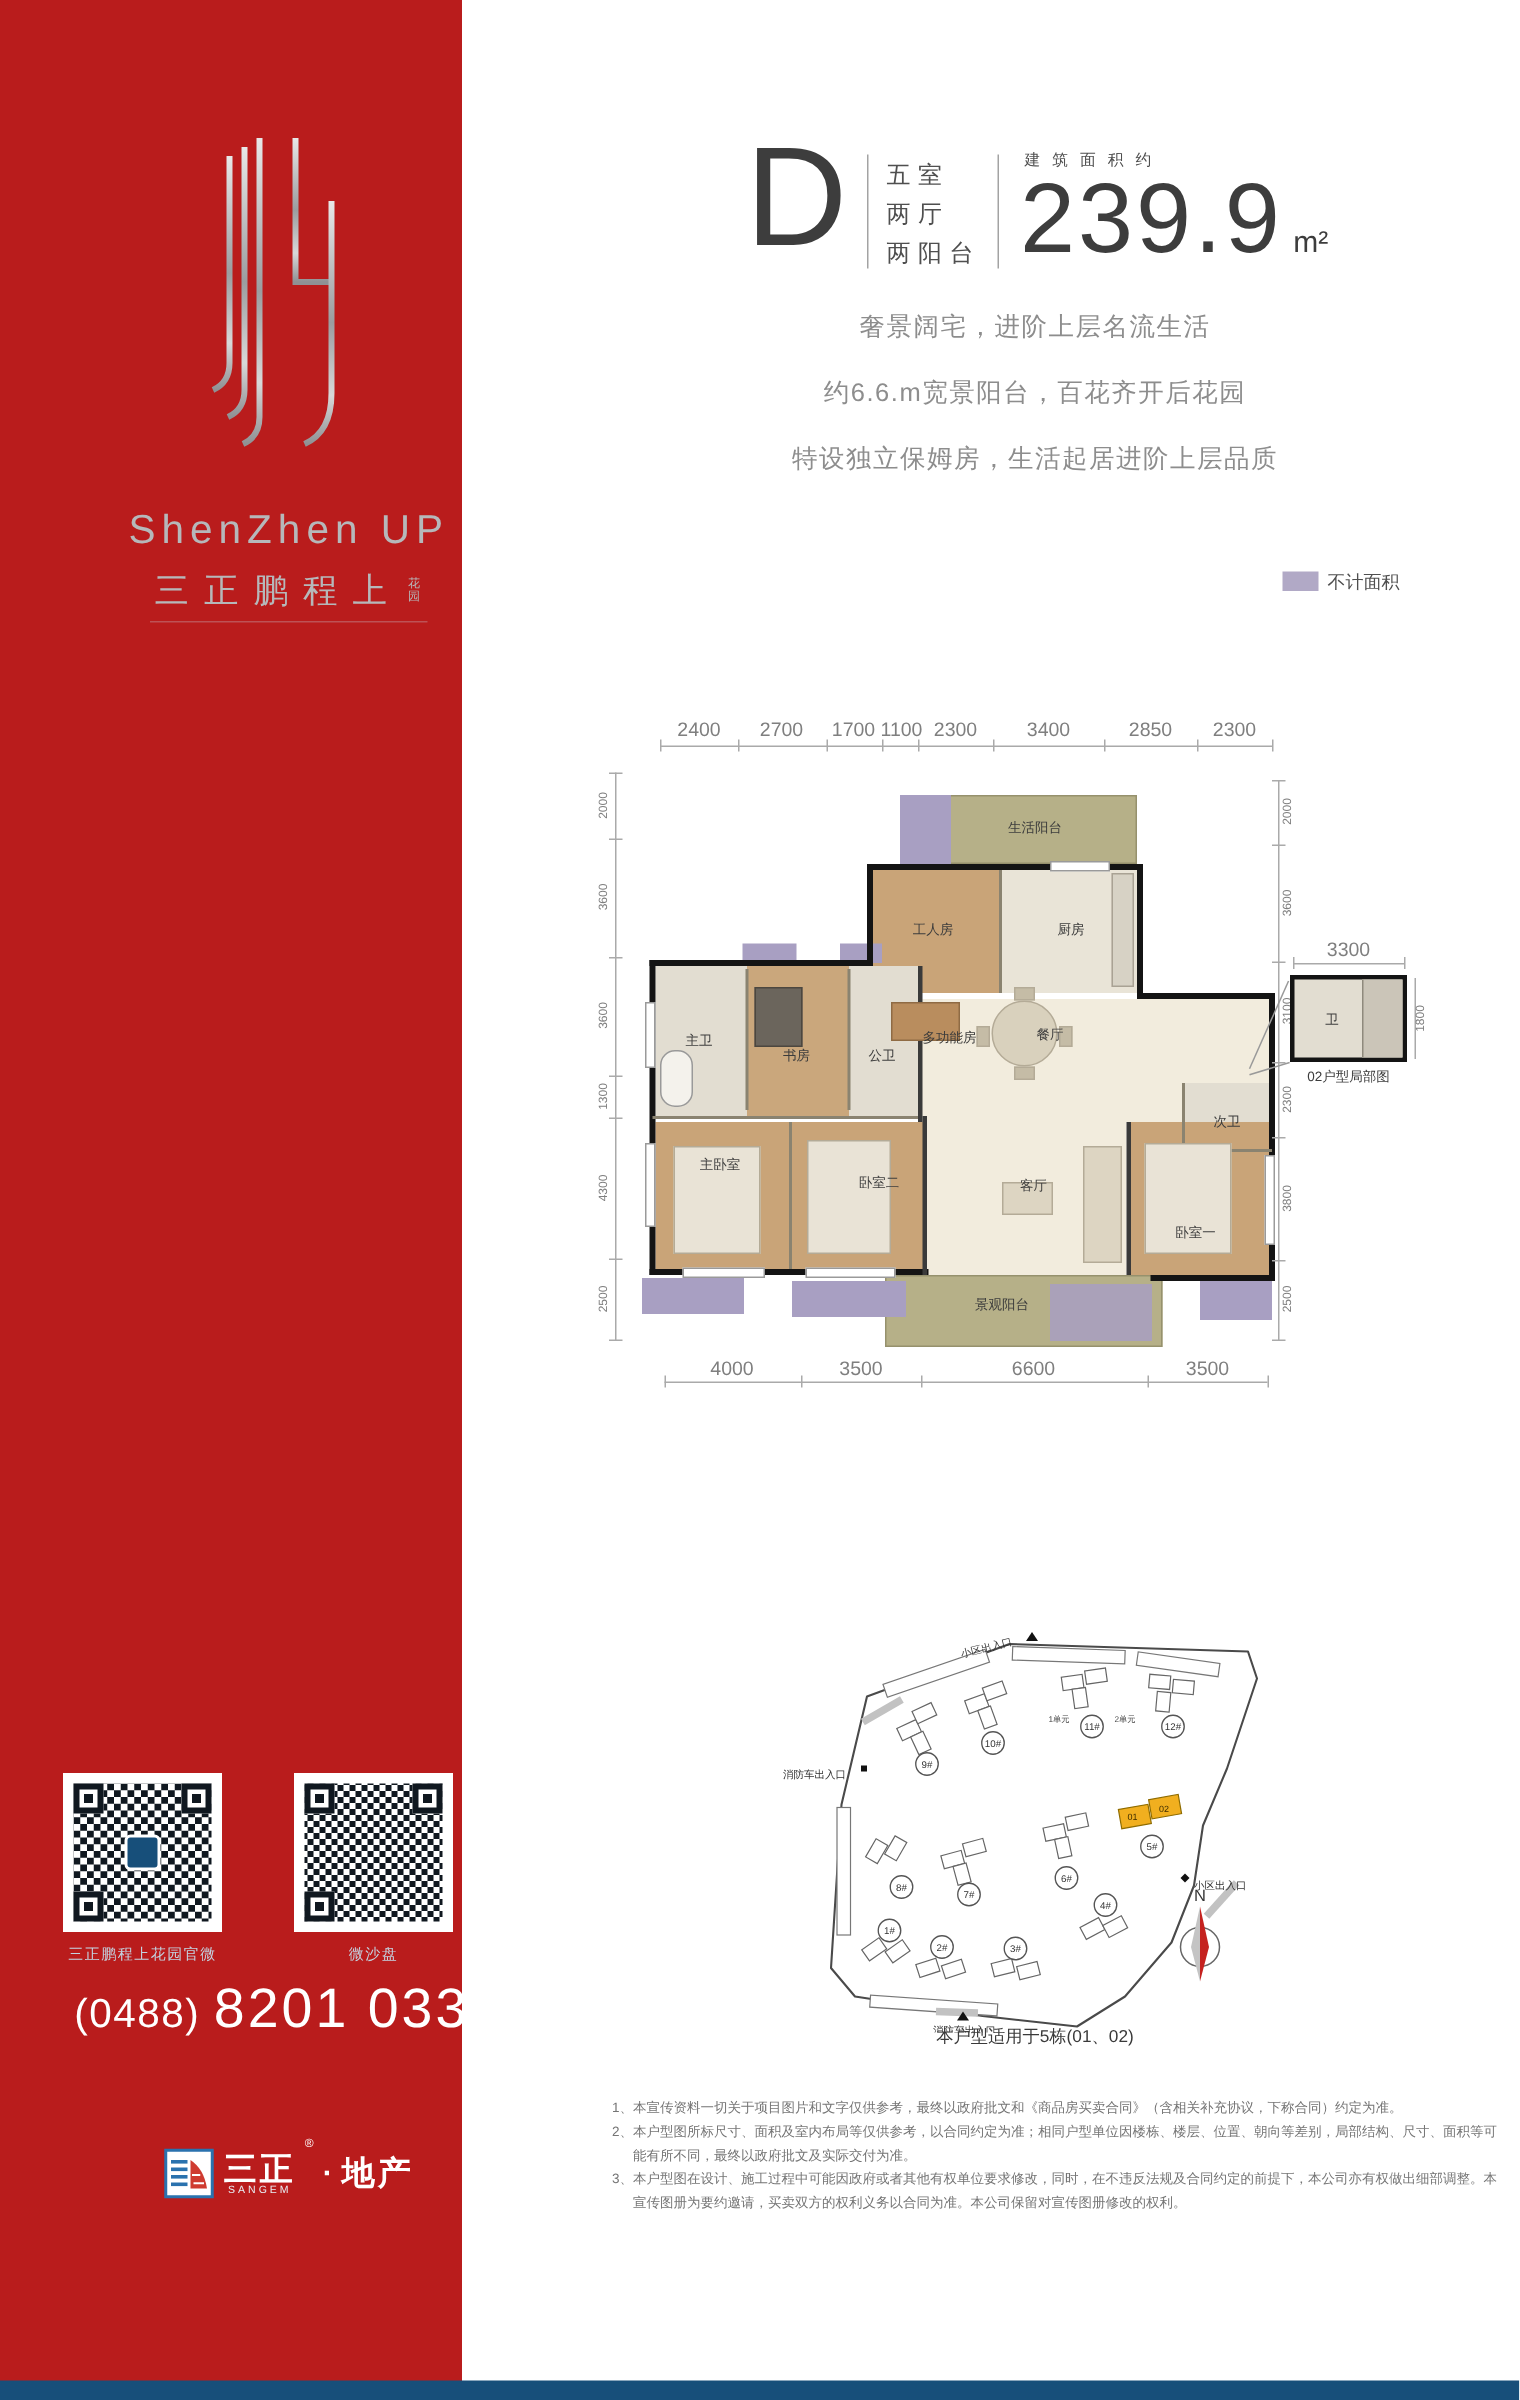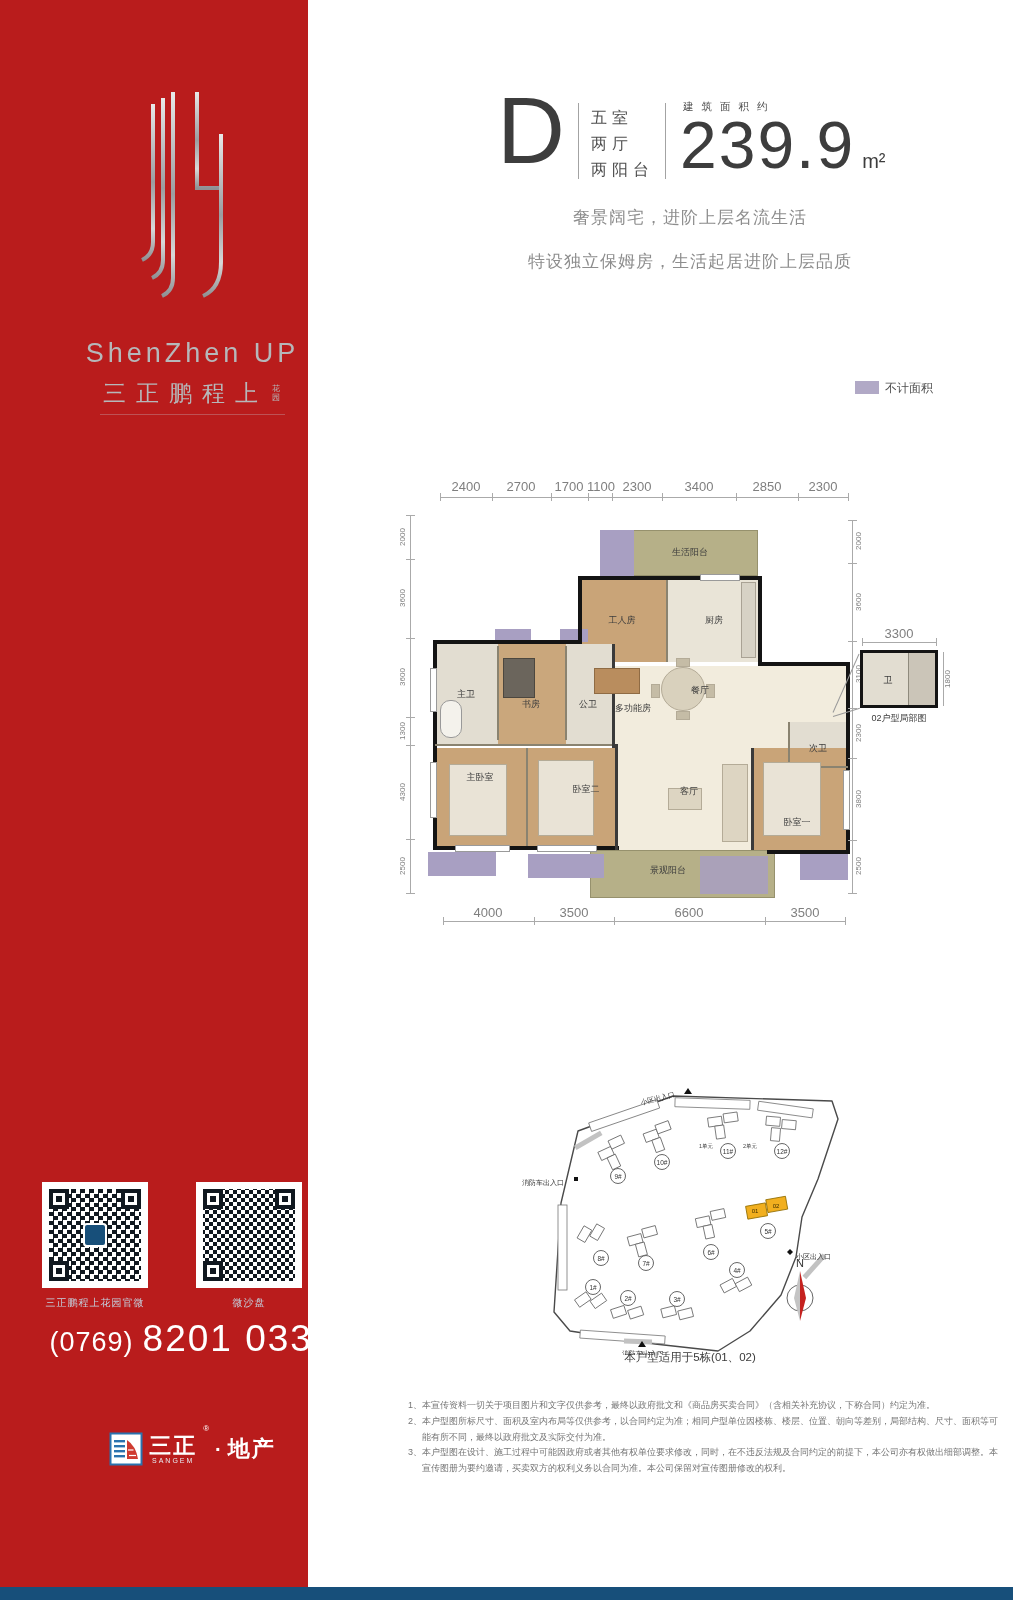--- a/index.html
+++ b/index.html
@@ -123,21 +123,21 @@
       <div class="qr-pattern alt">
         <div class="finder" style="left:0;top:0"></div>
         <div class="finder" style="right:0;top:0"></div>
         <div class="finder" style="left:0;bottom:0"></div>
       </div>
     </div>
     <div class="qr-label" style="left:25px">三正鹏程上花园官微</div>
     <div class="qr-label" style="left:179px">微沙盘</div>
 
     <div class="phone-row">
-      <span class="phone-area">(0769)</span>
+      <span class="phone-area">(0488)</span>
       <span class="phone-num">8201 0333</span>
     </div>
 
     <div class="company-row">
       <svg width="34" height="34" viewBox="0 0 34 34">
         <rect x="1.5" y="1.5" width="31" height="31" fill="#ffffff" stroke="#2a72ae" stroke-width="2"></rect>
         <g fill="#2a72ae">
           <rect x="5" y="8" width="11" height="2.4"></rect>
             <rect x="5" y="13" width="11" height="2.4"></rect>
           <rect x="5" y="18" width="11" height="2.4"></rect>
@@ -166,20 +166,21 @@
   </div>
   <div class="hdr-div" style="left:665px"></div>
   <div class="area-label">建筑面积约</div>
   <div class="area-row">
     <span class="area-value">239.9</span>
     <span class="area-unit">m²</span>
   </div>
 
   <div class="selling">
     <div>奢景阔宅，进阶上层名流生活</div>
+    <div>约6.6.m宽景阳台，百花齐开后花园</div>
     <div>特设独立保姆房，生活起居进阶上层品质</div>
   </div>
 
   <div class="legend-swatch"></div>
   <div class="legend-label">不计面积</div>
 
   <div class="fp">
 
     <div class="fill" style="left:600px;top:530px;width:158px;height:46px;background:#b6b088;border:1px solid #96916d"></div>
     <div class="fill" style="left:600px;top:530px;width:34px;height:46px;background:#a89fc2"></div>
@@ -245,21 +246,21 @@
     <div class="fur" style="left:503px;top:658px;width:32px;height:40px;background:#6b655c;border-color:#4c473f"></div>
     <div class="fur" style="left:440px;top:700px;width:22px;height:38px;border-radius:10px;background:#f4f2ec;border-color:#999"></div>
     <div class="fur" style="left:741px;top:582px;width:15px;height:76px;background:#d7d2c5;border-color:#a9a294"></div>
 
     <div class="rl" style="left:690px;top:552px">生活阳台</div>
     <div class="rl" style="left:622px;top:620px">工人房</div>
     <div class="rl" style="left:714px;top:620px">厨房</div>
     <div class="rl" style="left:466px;top:694px">主卫</div>
     <div class="rl" style="left:531px;top:704px">书房</div>
     <div class="rl" style="left:588px;top:704px">公卫</div>
-    <div class="rl" style="left:633px;top:708px">多功能房</div>
+    <div class="rl" style="left:633px;top:692px">多功能房</div>
     <div class="rl" style="left:700px;top:690px">餐厅</div>
     <div class="rl" style="left:818px;top:748px">次卫</div>
     <div class="rl" style="left:480px;top:777px">主卧室</div>
     <div class="rl" style="left:586px;top:789px">卧室二</div>
     <div class="rl" style="left:689px;top:791px">客厅</div>
     <div class="rl" style="left:797px;top:822px">卧室一</div>
     <div class="rl" style="left:668px;top:870px">景观阳台</div>
 
     <div class="dl" style="left:440px;top:497px;width:408px;height:1px"></div>
     <div class="tk" style="left:440px;top:493px;width:1px;height:8px"></div>

